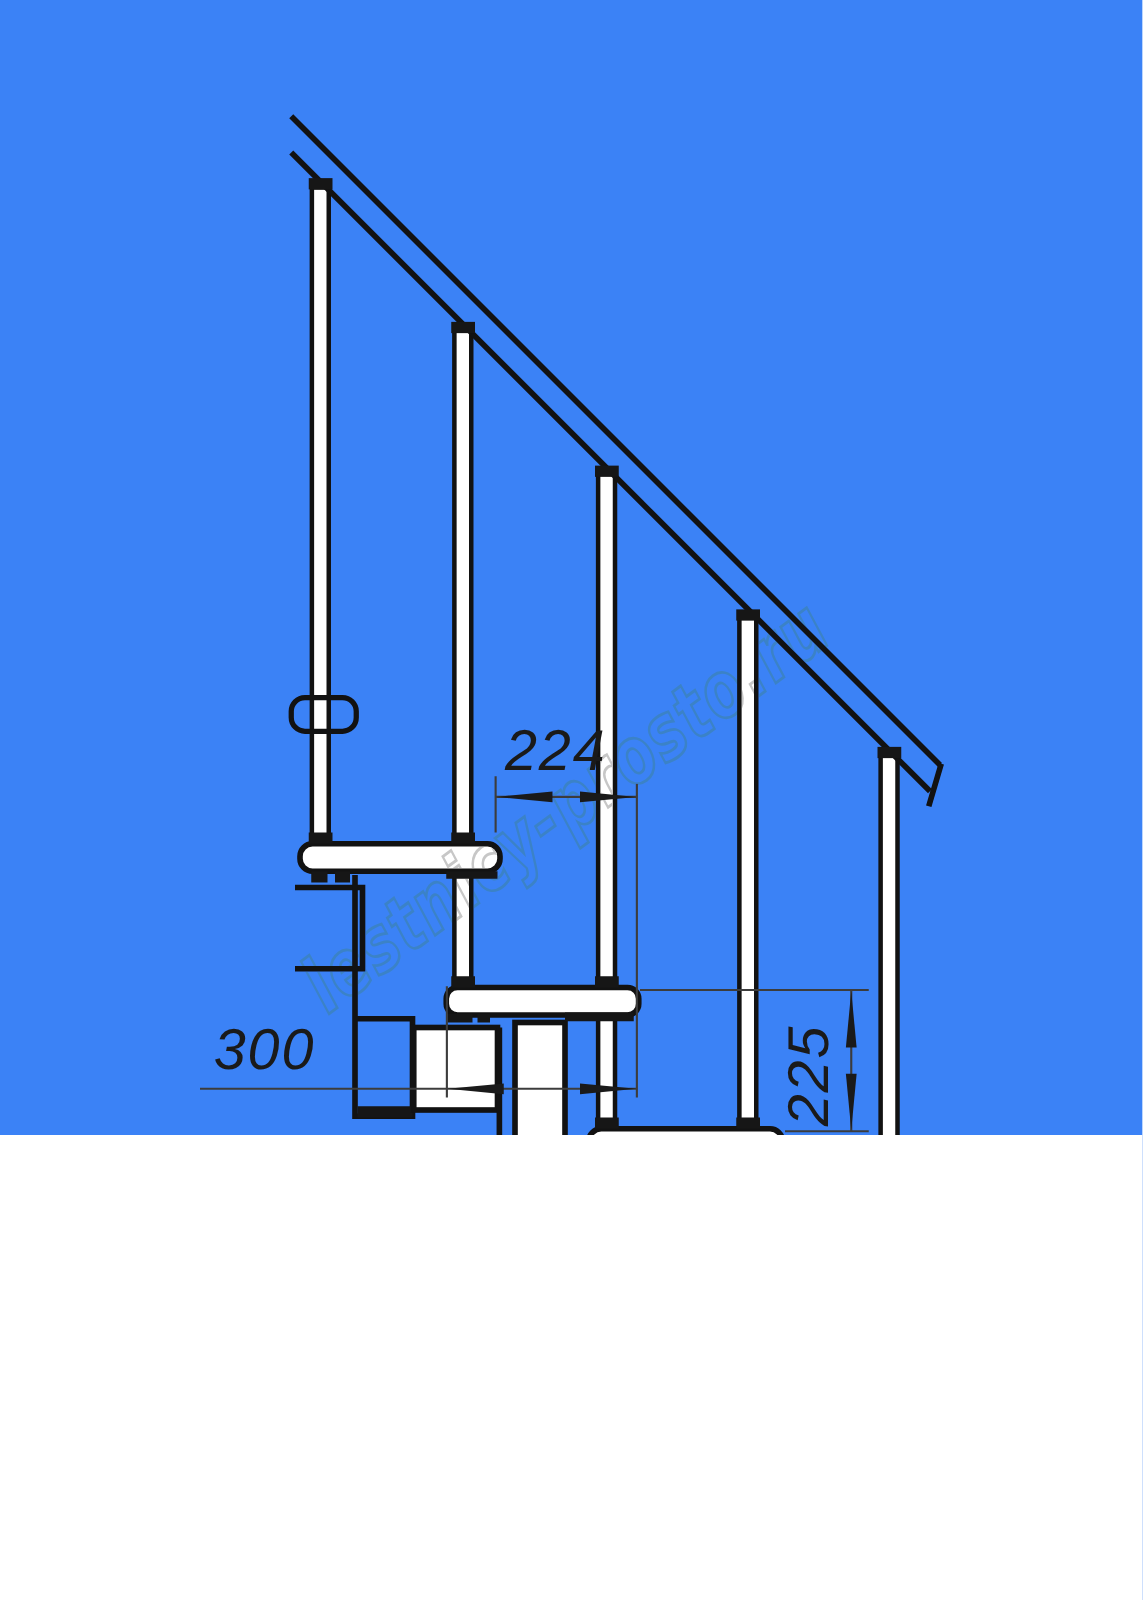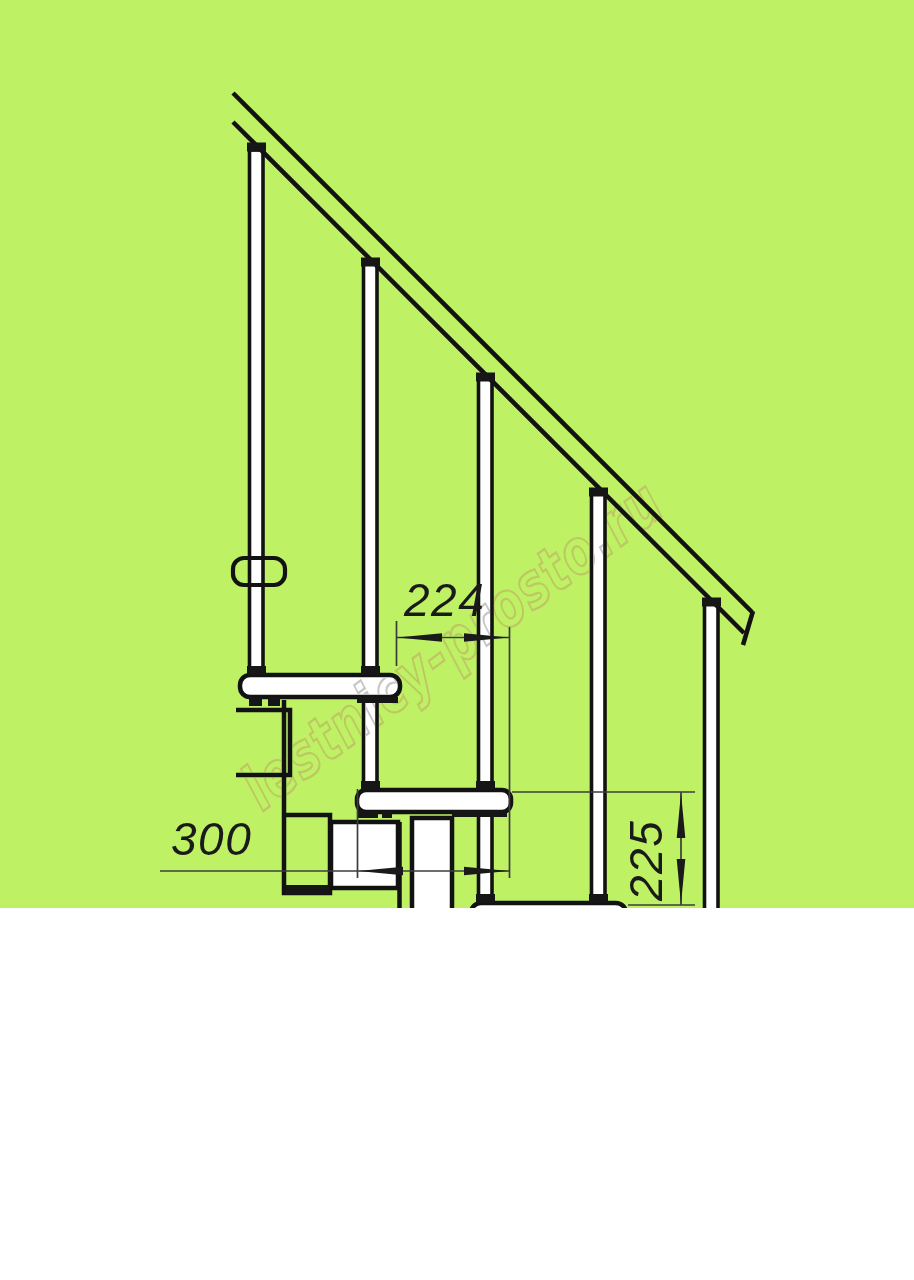--- a/index.html
+++ b/index.html
@@ -1,16 +1,16 @@
 <!DOCTYPE html>
 <html><head>
 <meta charset="utf-8">
 <style>
   html,body{margin:0;padding:0;background:#ffffff;}
-  .stage{position:relative;width:914px;height:908px;background:#bef264;overflow:hidden;
+  .stage{position:relative;width:914px;height:908px;background:#3b82f6;overflow:hidden;
          font-family:"Liberation Sans", sans-serif;}
   svg{display:block;}
   .dim-text{font-family:"Liberation Sans", sans-serif;font-style:italic;font-size:46px;
             letter-spacing:1.5px;fill:#1a1a1a;}
   .wm{font-family:"DejaVu Sans", sans-serif;font-style:italic;font-weight:bold;font-size:62px;
       fill:none;stroke:#c7c7c7;stroke-width:2.3px;letter-spacing:2px;mix-blend-mode:darken;}
 </style>
 </head>
 <body>
 

